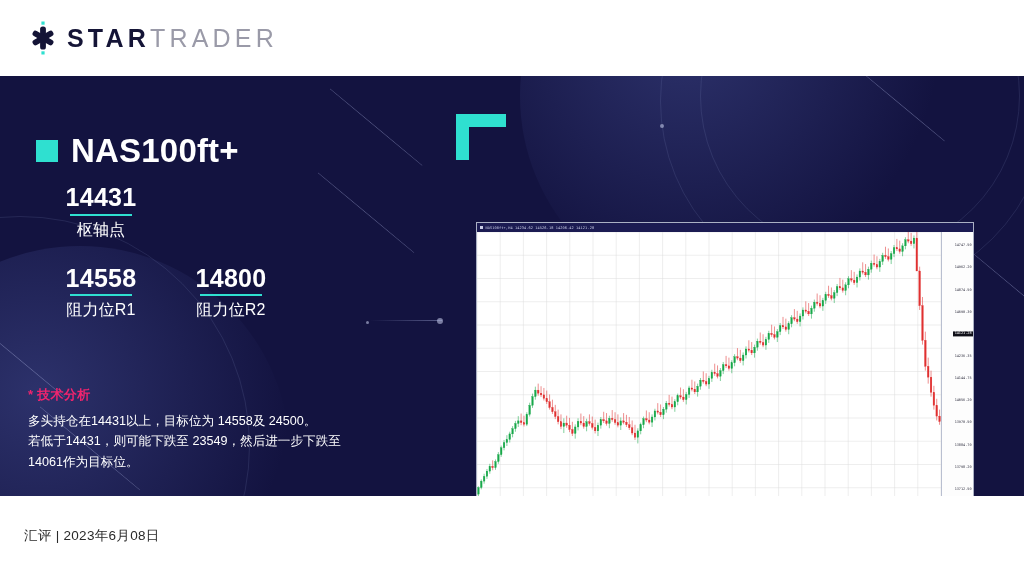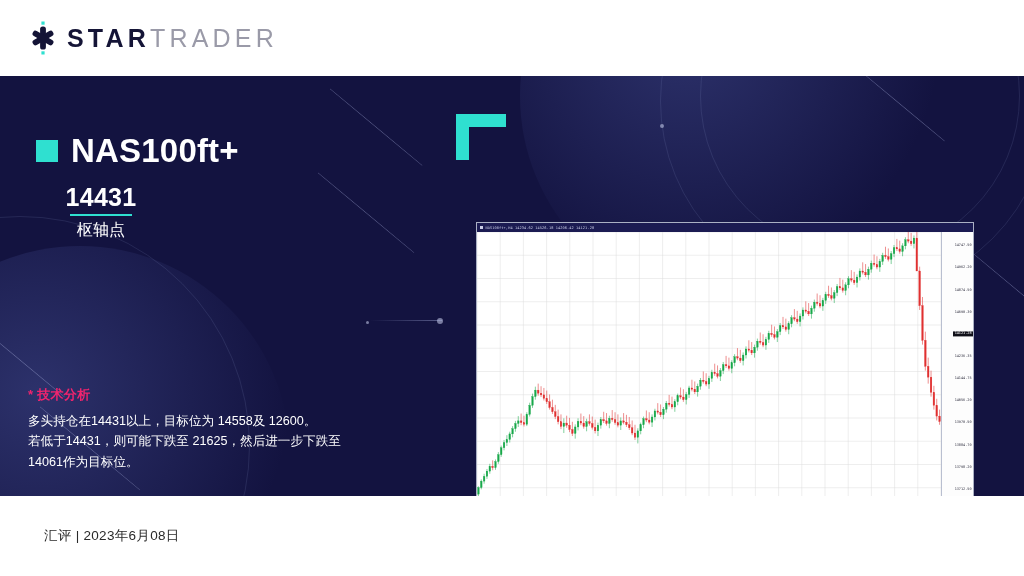--- a/index.html
+++ b/index.html
@@ -116,21 +116,21 @@
     padding:0.6px 1.5px; transform:translateY(-50%); white-space:nowrap;
     font-size:3.5px;
   }
 
   
   .footer {
     position:absolute; left:0; top:496px; width:1024px; height:80px;
     background:#ffffff; display:flex; align-items:center;
   }
   .footer-text {
-    margin-left:44px; font-size:13.5px; color:#2a2a2a; font-weight:500; letter-spacing:.3px;
+    margin-left:24px; font-size:13.5px; color:#2a2a2a; font-weight:500; letter-spacing:.3px;
   }
 </style>
 </head>
 <body>
 
 <div class="page">
 
   <div class="topbar">
     <div class="logo-wrap">
       <div class="logo-mark">
@@ -179,28 +179,40 @@
 
       <div class="levels">
         <div class="lvl-row">
           <div class="lvl single">
             <div class="lvl-num">14431</div>
             <div class="lvl-rule"></div>
             <div class="lvl-lab">枢轴点</div>
           </div>
         </div>
         <div class="lvl-row" style="margin-top:10px;">
+          <div class="lvl">
+            <div class="lvl-num">14558</div>
+            <div class="lvl-rule"></div>
+            <div class="lvl-lab">阻力位R1</div>
+          </div>
+          <div class="lvl">
+            <div class="lvl-num">14800</div>
+            <div class="lvl-rule"></div>
+            <div class="lvl-lab">阻力位R2</div>
+          </div>
+        </div>
+        <div class="lvl-row" style="margin-top:10px;">
         </div>
       </div>
 
       <div class="ta">
         <div class="ta-head">* 技术分析</div>
         <div class="ta-body">
-          <div>多头持仓在14431以上，目标位为 14558及 12600。</div>
-          <div>若低于14431，则可能下跌至 21625，然后进一步下跌至</div>
+          <div>多头持仓在14431以上，目标位为 14558及 24500。</div>
+          <div>若低于14431，则可能下跌至 23549，然后进一步下跌至</div>
           <div>14061作为目标位。</div>
         </div>
       </div>
     </div>
 
     <div class="chart-zone">
       <div class="bracket br-tl-h"></div>
       <div class="bracket br-tl-v"></div>
       <div class="bracket br-br-h"></div>
       <div class="bracket br-br-v"></div>

